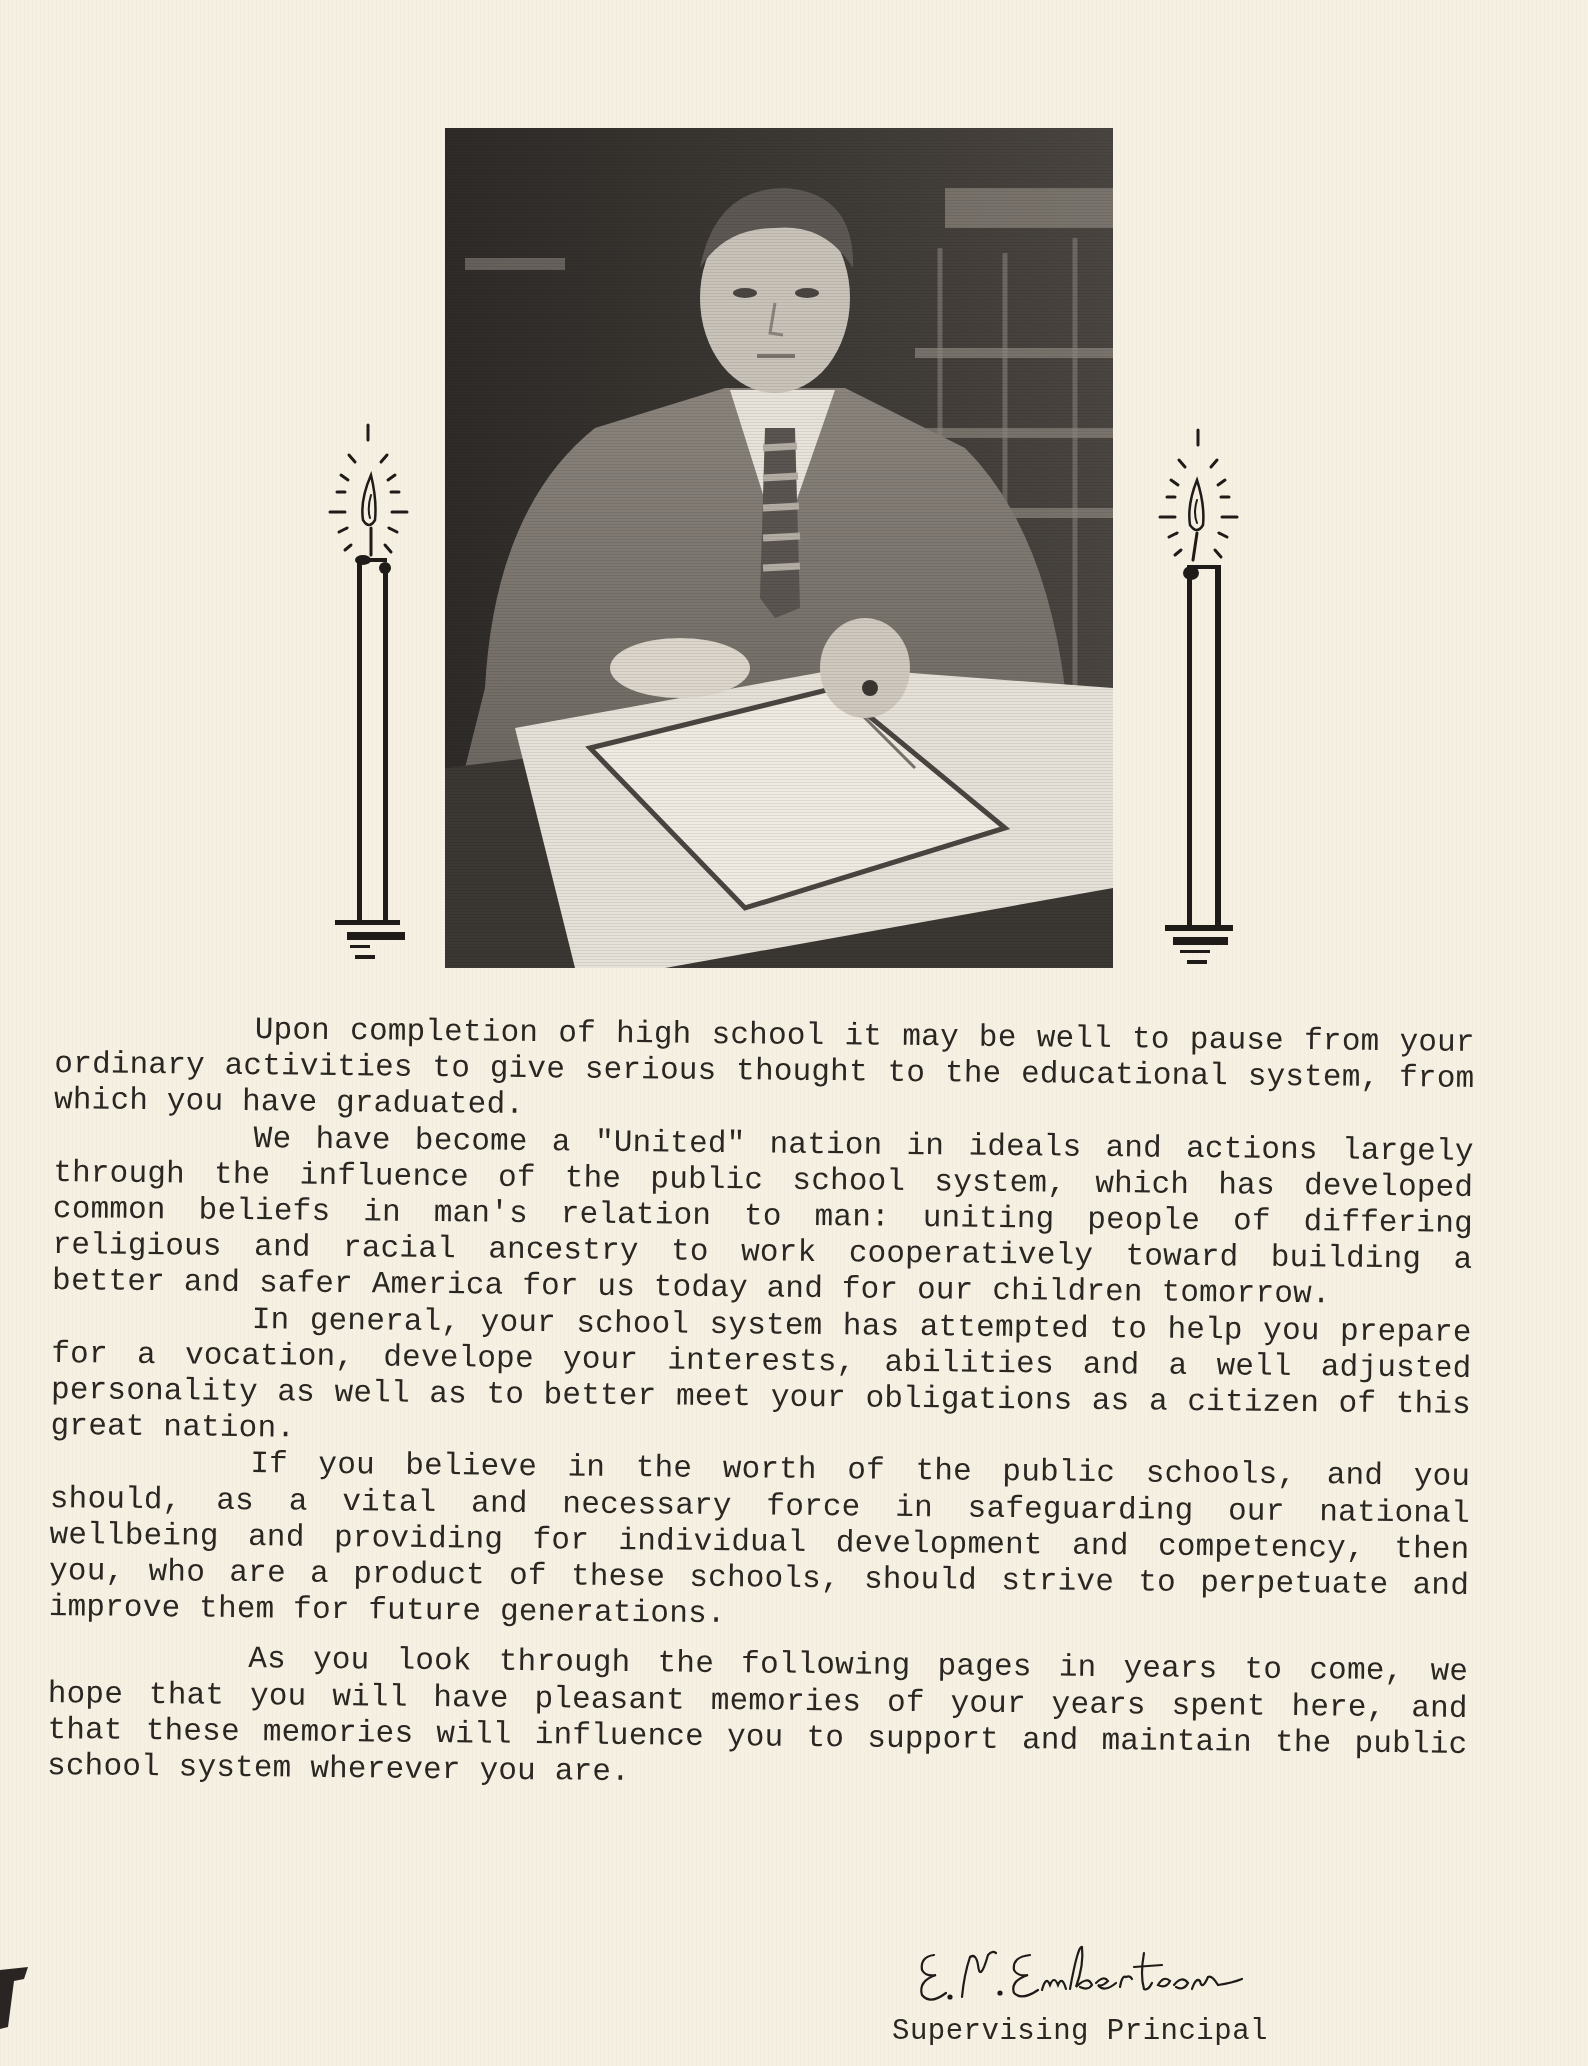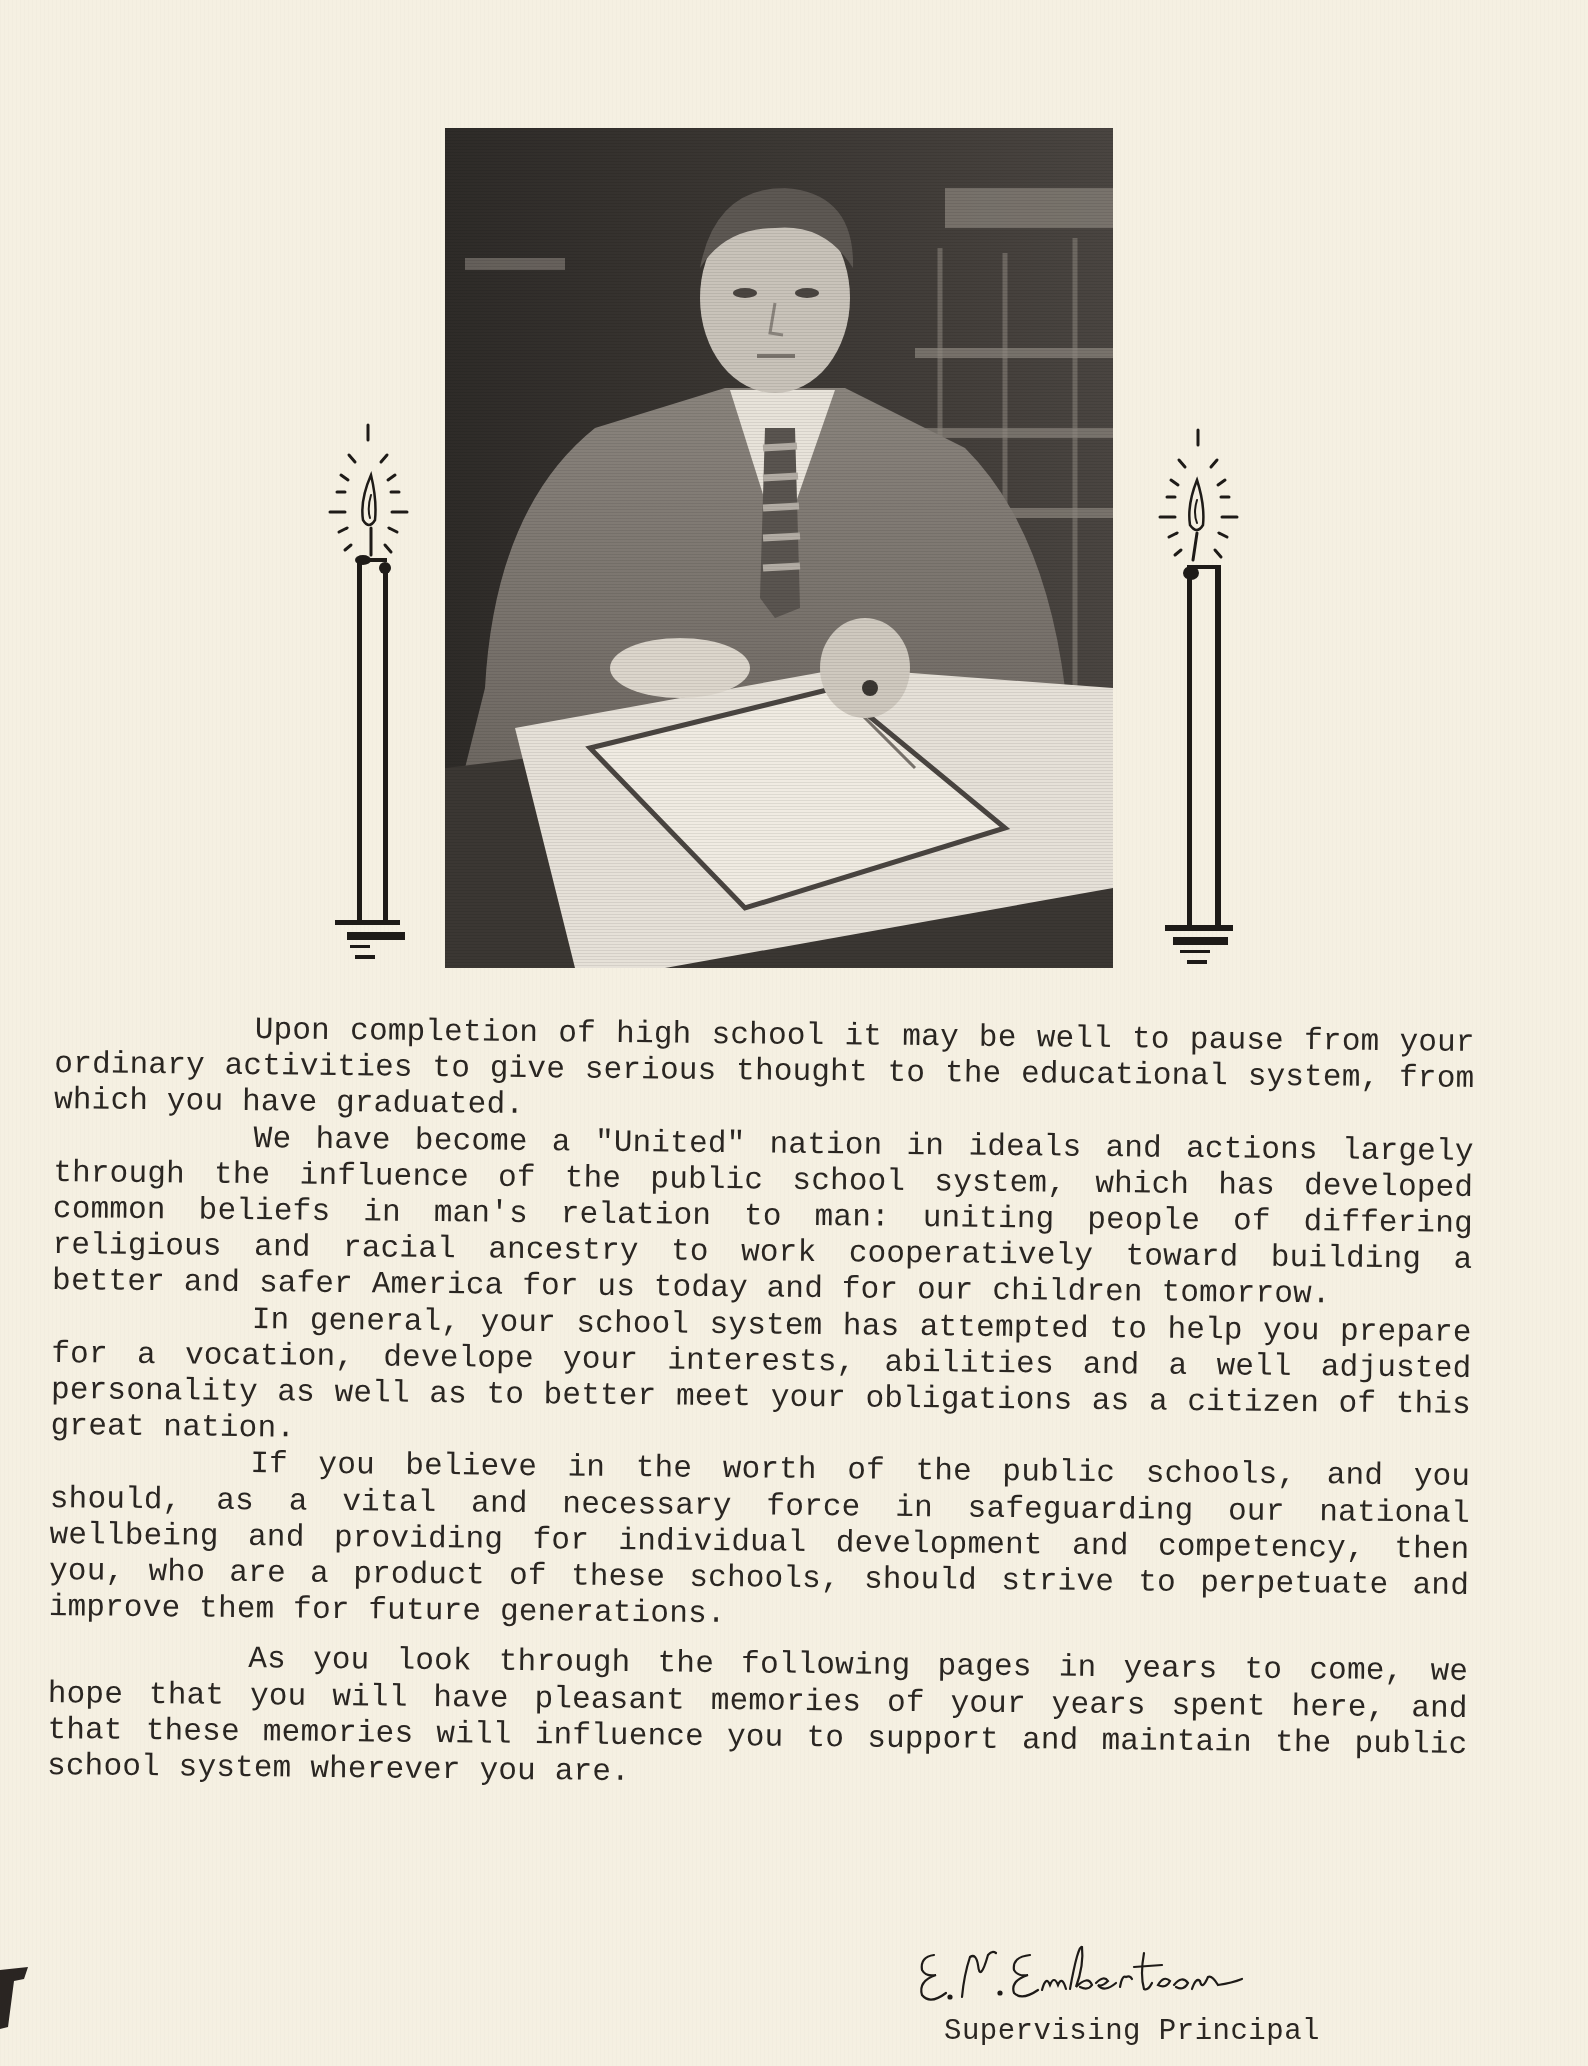--- a/index.html
+++ b/index.html
@@ -22,21 +22,21 @@
     position: absolute; left: 55px; top: 1010px; width: 1420px;
     font-size: 31px; line-height: 36.2px; letter-spacing: 0.2px;
     transform: rotate(0.6deg); transform-origin: left top;
   }
   .para { margin: 0; text-align: justify; text-align-last: left; white-space: normal; }
   .para .indent { display: inline-block; width: 200px; }
   .signature {
     position: absolute; left: 912px; top: 1935px; width: 480px; height: 80px;
   }
   .sig-title {
-    position: absolute; left: 944px; top: 2015px;
+    position: absolute; left: 892px; top: 2015px;
     font-size: 29px; letter-spacing: 0.5px;
   }
   .edge-mark {
     position: absolute; left: 0; top: 1965px; width: 28px; height: 70px;
   }
 </style>
 </head>
 <body>
 
 <div class="photo">

